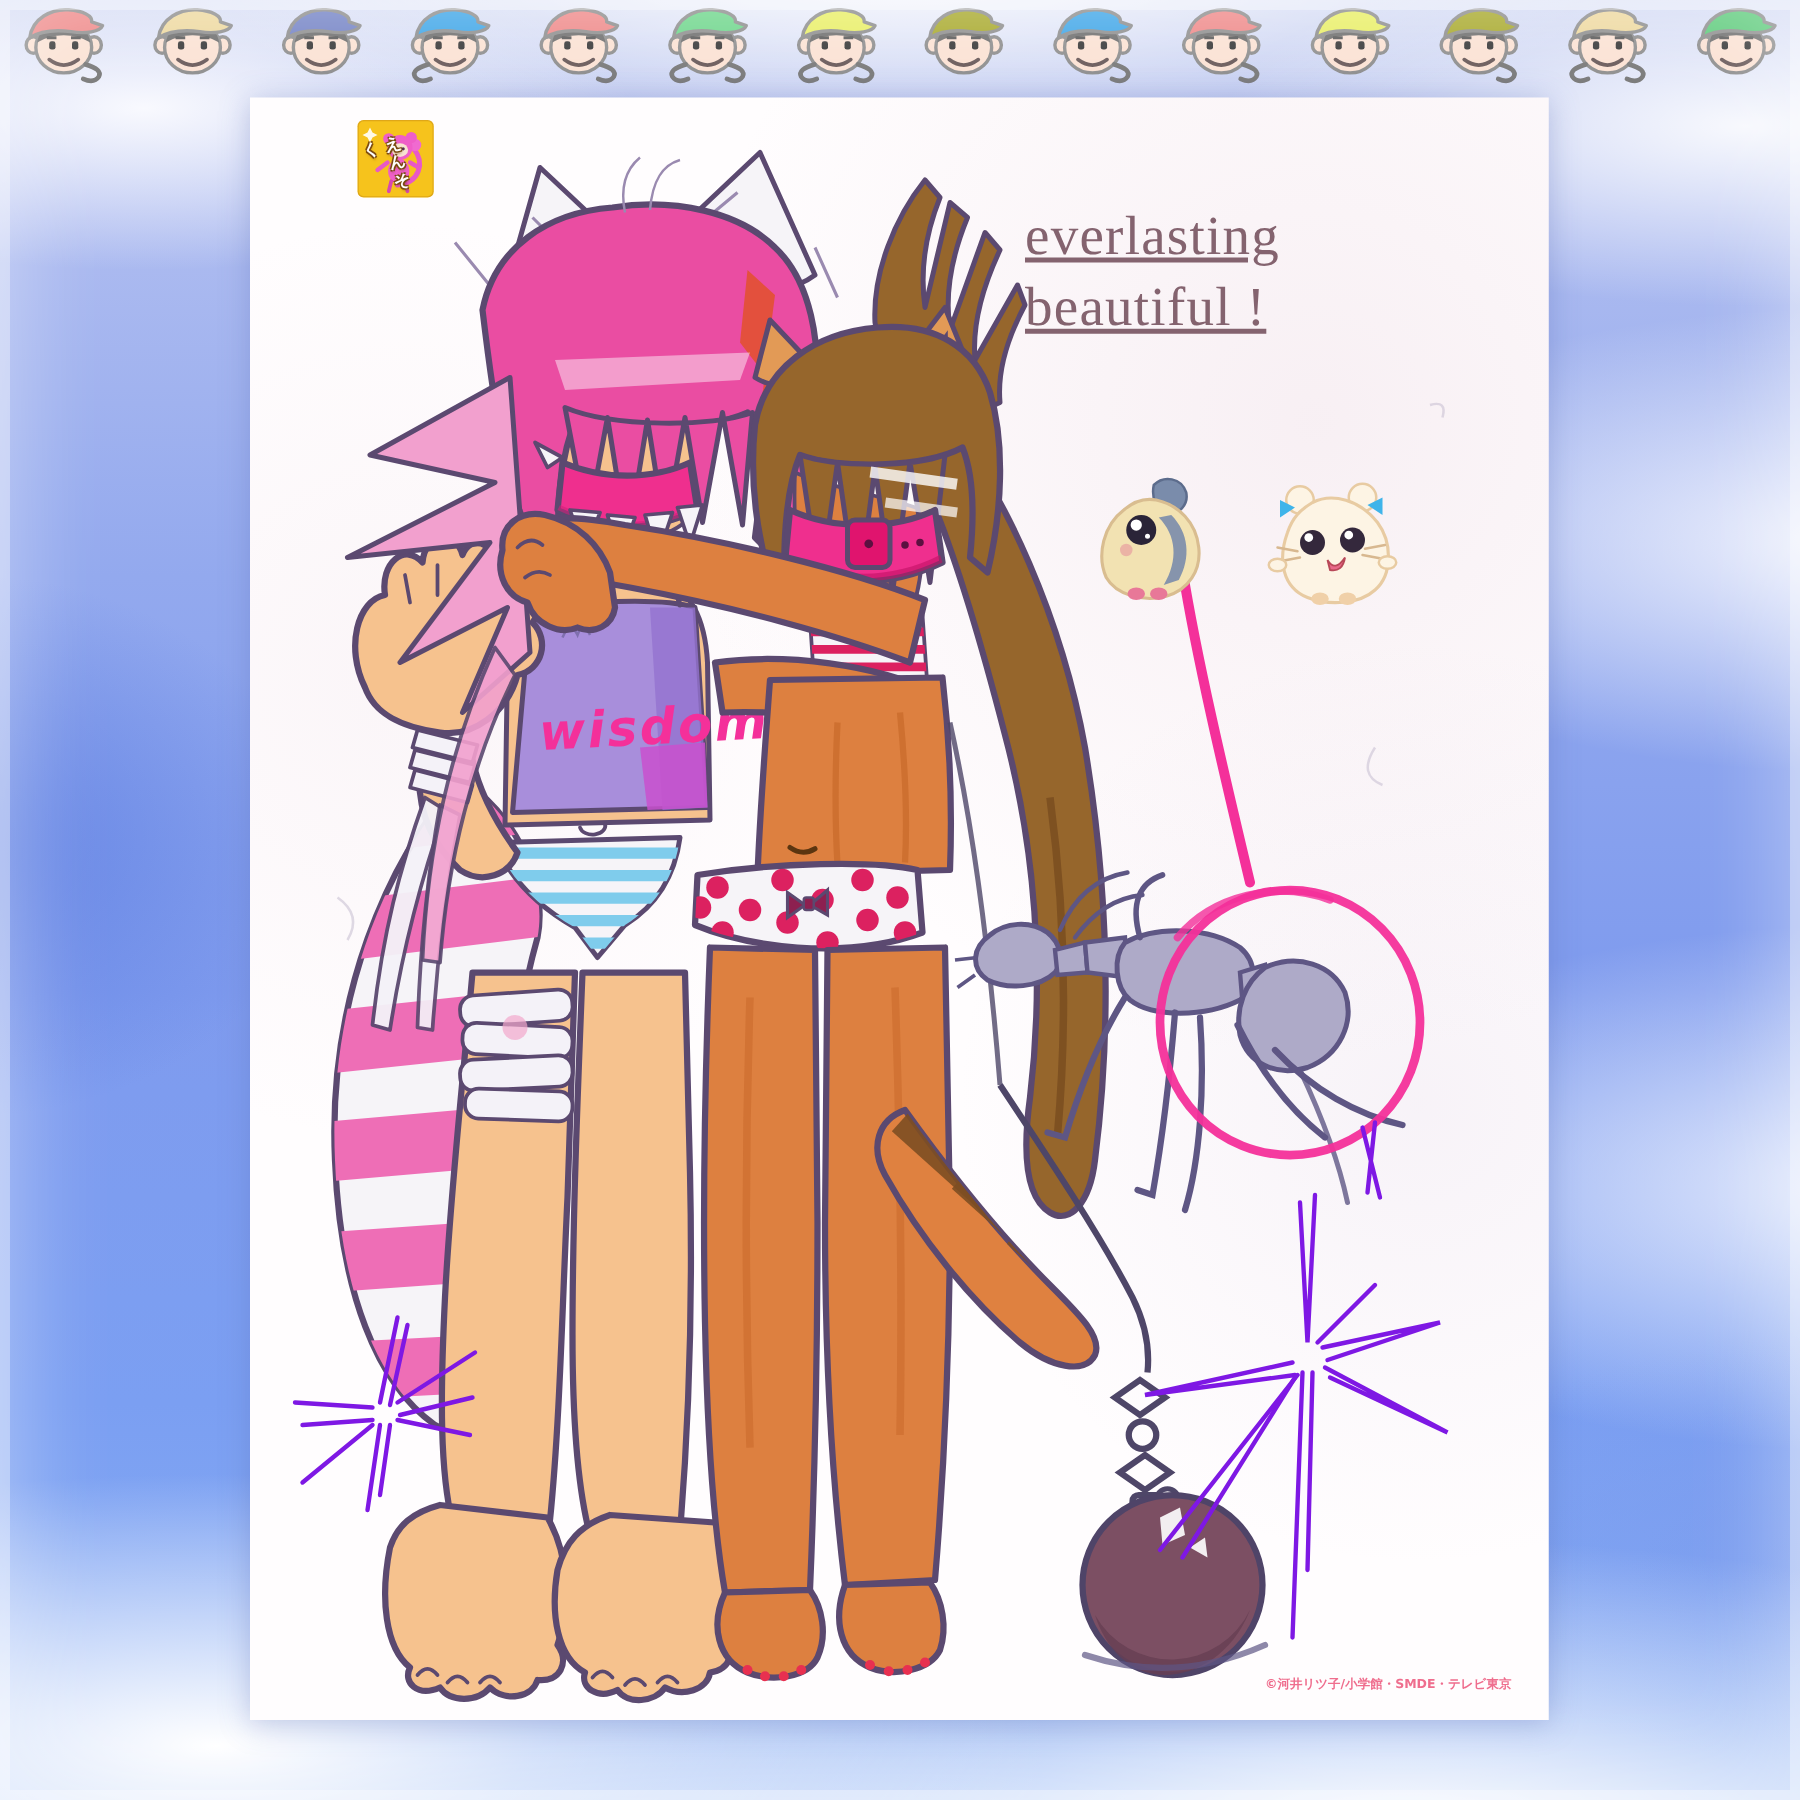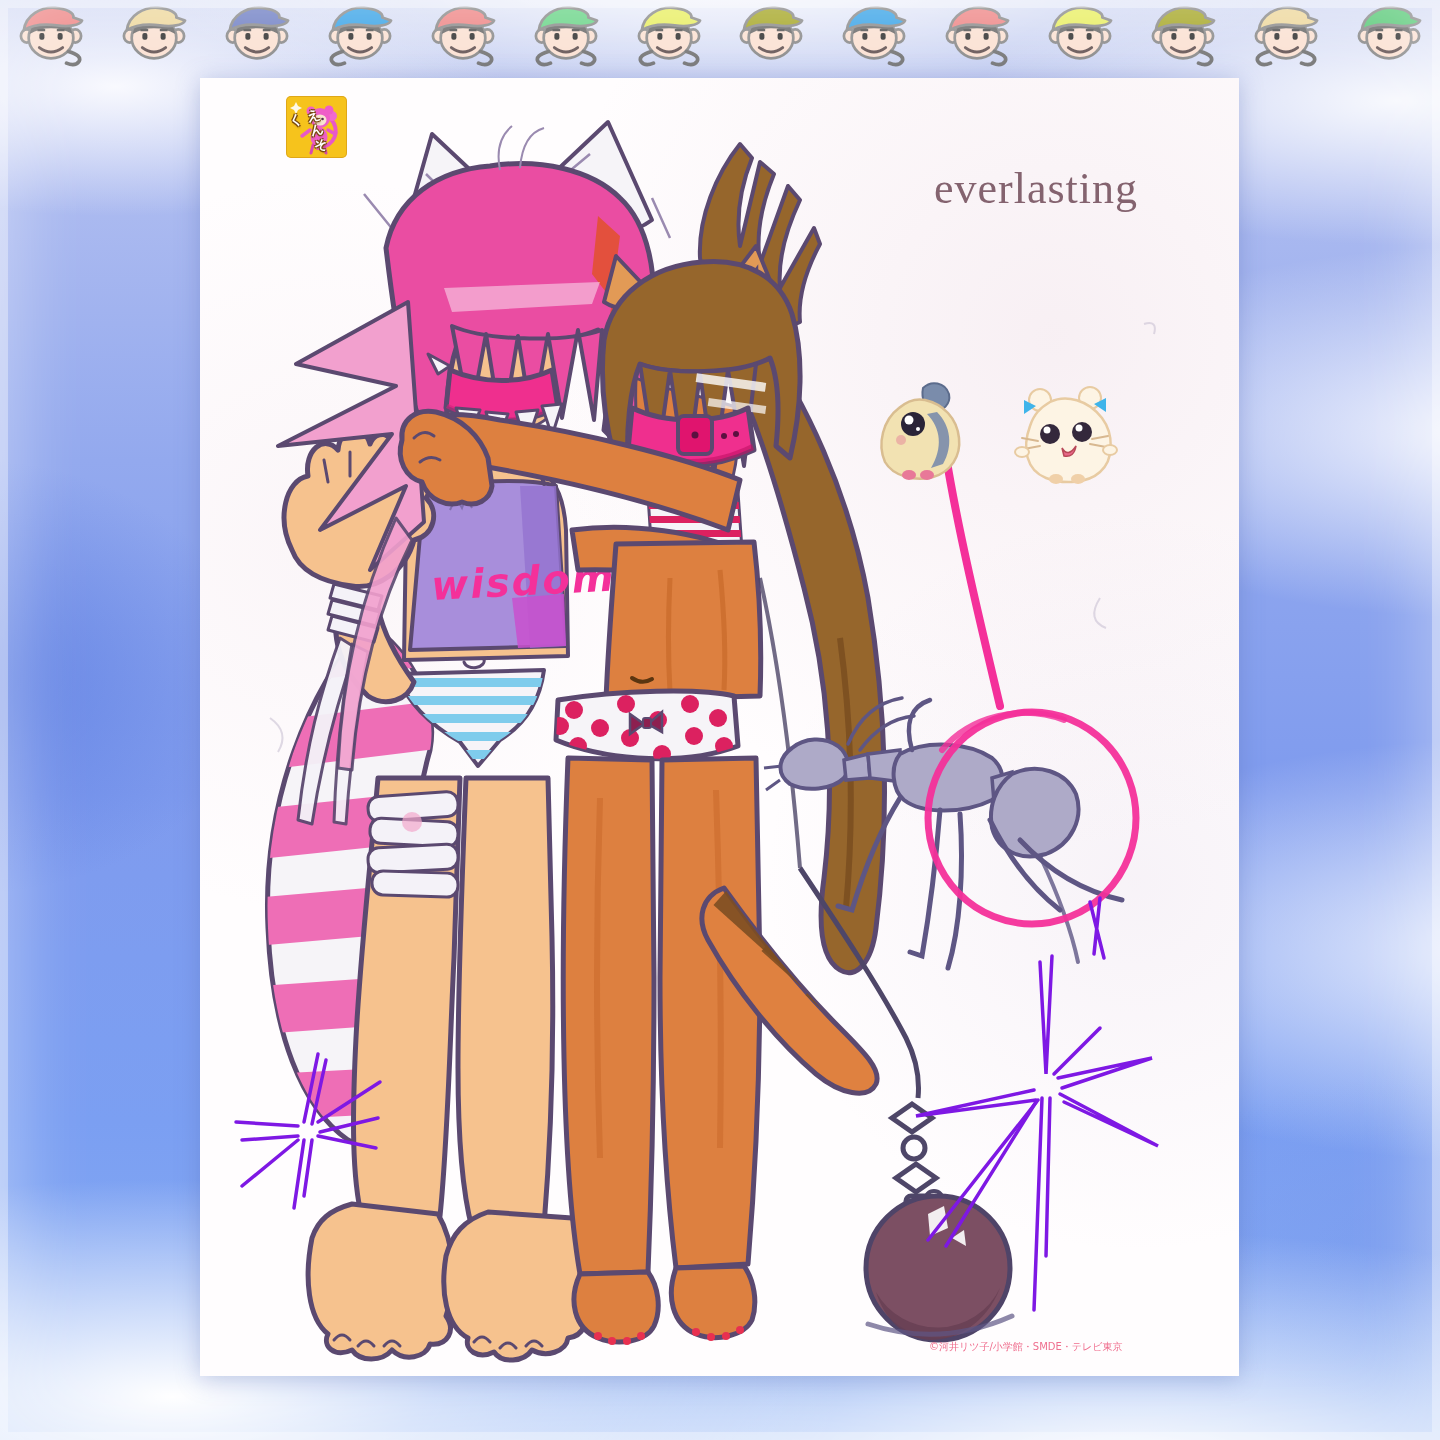--- a/index.html
+++ b/index.html
@@ -25,30 +25,30 @@
   .eo{stroke:#8f8f8f;stroke-width:1.4;stroke-linejoin:round;}
   .ec{fill:none;stroke:#7a7a7a;stroke-width:1.9;stroke-linecap:round;}
   
   .poster{position:absolute;left:200px;top:78px;width:1039px;height:1298px;background:#fffdfe;
     box-shadow:0 3px 22px rgba(90,110,180,.35);
     background-image:
       radial-gradient(circle at 82% 20%, rgba(214,178,196,.18), transparent 38%),
       radial-gradient(circle at 90% 62%, rgba(200,180,210,.14), transparent 30%),
       radial-gradient(circle at 12% 36%, rgba(220,190,205,.12), transparent 30%);}
   .artwork{position:absolute;left:0;top:0;width:1039px;height:1298px;}
-  .title-block{position:absolute;left:620px;top:82px;width:432px;text-align:center;
+  .title-block{position:absolute;left:620px;top:82px;width:432px;
     font-family:"Liberation Serif","DejaVu Serif",serif;font-size:44px;line-height:1.3;
-    color:var(--title-text);letter-spacing:1px;}
+    color:var(--title-text);letter-spacing:1px;text-decoration:underline;}
   .stamp{position:absolute;left:86px;top:18px;width:61px;height:62px;background:var(--stamp-bg);
     border-radius:5px;box-shadow:0 0 0 1px rgba(200,140,20,.5) inset;}
   .stamp-text{position:absolute;left:3px;top:5px;writing-mode:vertical-rl;transform:rotate(-14deg);
     font-family:"DejaVu Sans",sans-serif;font-size:13px;font-weight:bold;color:#fff;letter-spacing:1px;
     text-shadow:-1px -1px 0 #7a4a10,1px -1px 0 #7a4a10,-1px 1px 0 #7a4a10,1px 1px 0 #7a4a10,0 2px 2px rgba(122,74,16,.55);}
-  .copyright{position:absolute;left:729px;top:1262px;font-family:"DejaVu Sans",sans-serif;
-    font-size:10px;color:var(--copyright-pink);letter-spacing:0px;white-space:nowrap;}
+  .copyright{position:absolute;left:812px;top:1262px;font-family:"DejaVu Sans",sans-serif;
+    font-size:10px;color:var(--copyright-pink);letter-spacing:0px;white-space:nowrap;font-weight:bold;}
   .wisdom{font-family:"DejaVu Sans",sans-serif;font-weight:bold;font-style:italic;font-size:40px;
     fill:var(--marker-pink);letter-spacing:2px;}
   
   .sk{stroke:var(--ink);stroke-width:5;stroke-linejoin:round;stroke-linecap:round;}
   .sk4{stroke:var(--ink);stroke-width:4;stroke-linejoin:round;stroke-linecap:round;}
   .sk3{stroke:var(--ink);stroke-width:3;stroke-linejoin:round;stroke-linecap:round;}
   .nf{fill:none;}
   .f-white{fill:#f6f4f8;} .f-band{fill:var(--bandage);}
   .f-skinL{fill:var(--skin-light);} .f-skinD{fill:var(--skin-dark);}
   .f-hairP{fill:var(--hair-pink);} .f-hairPL{fill:var(--hair-pink-light);}
@@ -252,20 +252,21 @@
         <circle cx="34" cy="22" r="10" fill="#ef5ec8"></circle>
         <ellipse cx="34" cy="24" rx="6.5" ry="5.5" fill="#f8e4d0"></ellipse>
         <circle cx="31.5" cy="23" r="1.3" fill="#503050"></circle>
         <circle cx="36.5" cy="23" r="1.3" fill="#503050"></circle>
       </svg>
       <span class="stamp-text">えんそく</span>
     </div>
 
     <div class="title-block">
       <div>everlasting</div>
+      <div>beautiful !</div>
     </div>
 
     <svg class="artwork" viewBox="0 0 1039 1298">
       <defs>
         <clipPath id="ctail">
             <path d="M168,545 C110,610 62,720 68,850 C72,955 102,1030 148,1062 C176,1078 202,1046 194,990 C204,994 216,984 212,952 C200,858 206,758 230,672 C238,630 215,575 168,545 Z"></path>
           </clipPath>
         <clipPath id="cpant">
             <path d="M196,596 L344,592 C340,622 326,646 300,662 L278,688 L260,664 C232,648 208,626 196,596 Z"></path>
           </clipPath>

